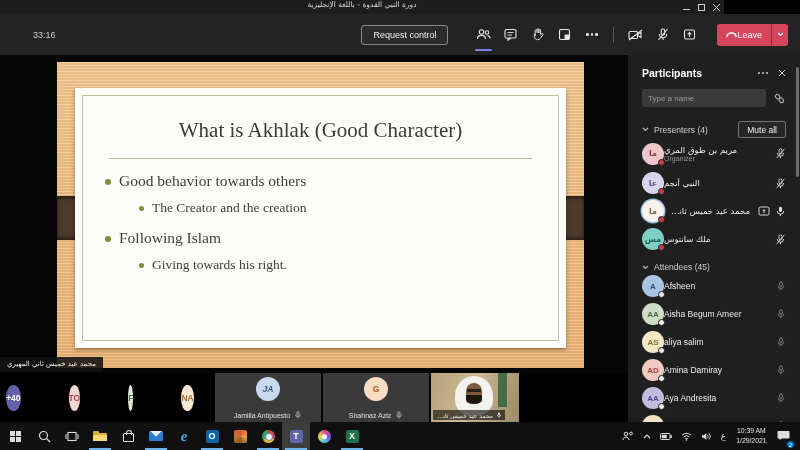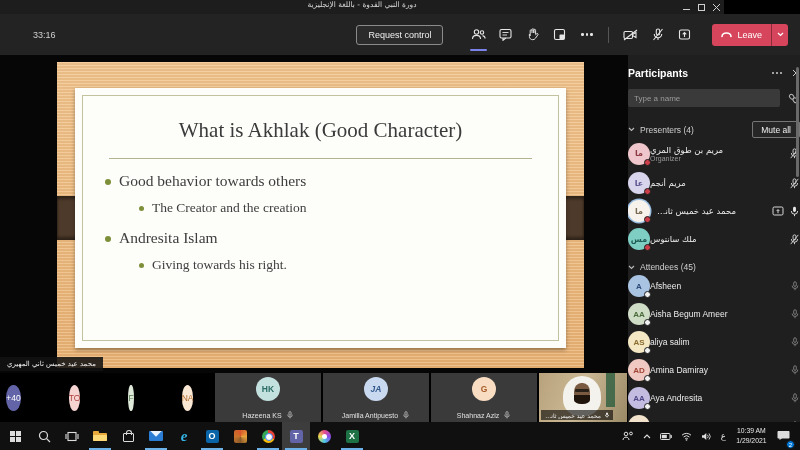--- a/index.html
+++ b/index.html
@@ -25,21 +25,21 @@
   .icnrow{display:flex;align-items:center;margin-left:22px;}
   .icnbtn{width:27px;height:27px;display:flex;align-items:center;justify-content:center;
           position:relative;}
   .icnbtn.active::after{content:"";position:absolute;left:5px;right:5px;bottom:-3px;height:2px;
           background:#7b83eb;border-radius:1px;}
   .vsep{width:1px;height:16px;background:#555;margin:0 8px;}
   .dots3{display:flex;gap:2px;}
   .dots3 i{width:2.5px;height:2.5px;border-radius:50%;background:#e6e6e6;}
   .leave{margin-left:14px;margin-right:12px;height:22px;display:flex;align-items:stretch;
          border-radius:3px;overflow:hidden;background:#d6455b;}
-  .leave .lmain{display:flex;align-items:center;gap:5px;padding:0 9px;font-size:9px;color:#fff;}
+  .leave .lmain{display:flex;align-items:center;padding:0 9px;font-size:9px;color:#fff;}
   .leave .ldiv{width:1px;background:rgba(0,0,0,.35);}
   .leave .lchev{width:16px;display:flex;align-items:center;justify-content:center;}
 
   
   .stage{position:absolute;left:0;top:55px;width:628px;height:318px;background:#060606;}
   .frame{position:absolute;left:57px;top:7px;width:527px;height:306px;
          background-image:repeating-linear-gradient(180deg,rgba(255,255,255,.18) 0 1px,rgba(0,0,0,.04) 1px 3px),
                           linear-gradient(180deg,#f2c48c,#eab273);}
   .slide{position:absolute;left:18px;right:18px;top:26px;bottom:20px;background:#fdfdfa;
          box-shadow:0 2px 4px rgba(0,0,0,.35);}
@@ -54,21 +54,21 @@
   .bl2{font-size:13.5px;margin:10px 0 0 64px;}
   .bl2 .bdot{width:5px;height:5px;margin-right:8px;transform:translateY(-1px);}
   .clasp{position:absolute;width:21px;height:44px;top:134px;background:#4e3a2a;
          box-shadow:inset 0 3px 3px rgba(0,0,0,.4), inset 0 -3px 3px rgba(0,0,0,.4);}
   .clasp.l{left:0;} .clasp.r{right:0;}
   .nametag{position:absolute;left:0;top:302px;background:rgba(18,18,18,.88);color:#efefef;
            font-size:7px;padding:3px 7px;}
 
   
   .panel{position:absolute;left:628px;top:55px;width:172px;height:367px;background:#1f1f1f;
-         padding:0 0;overflow:hidden;}
+         padding:0 14px;overflow:hidden;}
   .phead{margin-top:12px;display:flex;align-items:center;}
   .phead .pt{font-size:10.5px;font-weight:bold;color:#fff;flex:1;}
   .phead .pmenu{display:flex;gap:2px;margin-right:10px;}
   .phead .pmenu i{width:2px;height:2px;border-radius:50%;background:#ccc;}
   .psearch{margin-top:10px;display:flex;align-items:center;gap:7px;}
   .psearch input{flex:1;height:18px;background:#3a3a3a;border:none;border-radius:2px;
          color:#ddd;font-size:8px;padding:0 6px;font-family:"Liberation Sans",sans-serif;outline:none;}
   .psearch input::placeholder{color:#9a9a9a;}
   .seche{margin-top:14px;display:flex;align-items:center;gap:5px;}
   .seche .sht{font-size:8.5px;color:#d0d0d0;flex:1;}
@@ -94,21 +94,21 @@
   .c-a3{background:#f0c9c2;color:#a04436;font-family:"Liberation Sans",sans-serif;}
   .c-a4{background:#c3bce0;color:#4f4688;font-family:"Liberation Sans",sans-serif;}
   .c-a5{background:#f2e2cb;color:#8a5f2f;font-family:"Liberation Sans",sans-serif;}
   .c-a0{font-family:"Liberation Sans",sans-serif;}
   .pscroll{position:absolute;right:1px;top:12px;width:3px;height:110px;background:#6a6a6a;border-radius:2px;}
 
   
   .strip{position:absolute;left:0;top:373px;width:628px;height:49px;background:#000;display:flex;}
   .avzone{width:213px;height:49px;display:flex;align-items:center;justify-content:center;gap:8px;}
   .fcirc{width:26px;height:26px;border-radius:50%;display:flex;align-items:center;justify-content:center;
-         font-size:8.5px;font-weight:normal;margin-left:40px;}
+         font-size:8.5px;font-weight:bold;margin-left:40px;}
   .fcirc.ovf{background:#6264a7;color:#fff;}
   .f-to{background:#f6d4d2;color:#b0413e;} .f-f{background:#dfe9da;color:#53774a;}
   .f-na{background:#fbe8d4;color:#b06a2d;}
   .tile{width:106px;height:49px;background:#3a3a3a;margin-left:2px;position:relative;}
   .tile .tav{position:absolute;left:50%;top:4px;transform:translateX(-50%);width:24px;height:24px;
         border-radius:50%;display:flex;align-items:center;justify-content:center;font-size:8.5px;font-weight:bold;}
   .t-hk{background:#c3e1df;color:#2b6d66;} .t-ja{background:#c9daf0;color:#33598c;font-style:italic;}
   .t-g{background:#f8ddc2;color:#a65b28;}
   .tile .tnm{position:absolute;left:0;right:0;bottom:3px;display:flex;align-items:center;
         justify-content:center;gap:4px;font-size:7px;color:#e0e0e0;}
@@ -279,21 +279,21 @@
         <div class="bl bl1">
             <i class="bdot"></i>
             <span>Good behavior towards others</span>
           </div>
         <div class="bl bl2">
             <i class="bdot"></i>
             <span>The Creator and the creation</span>
           </div>
         <div class="bl bl1">
             <i class="bdot"></i>
-            <span>Andresita Islam</span>
+            <span>Following Islam</span>
           </div>
         <div class="bl bl2">
             <i class="bdot"></i>
             <span>Giving towards his right.</span>
           </div>
       </div>
     </div>
     <div class="nametag ar">محمد عيد خميس ثاني المهيري</div>
   </div>
 
@@ -345,21 +345,21 @@
           </svg>
         </span>
     </div>
 
     <div class="prow">
       <div class="pav c-p1">
           <span class="ar">عا</span>
           <i class="dot busy"></i>
         </div>
       <div class="pnm">
-          <div class="nm ar">مريم أنجم</div>
+          <div class="nm ar">النبي أنجم</div>
         </div>
       <span class="ricons">
           <svg width="11" height="11" viewBox="0 0 12 13">
             <rect x="4.3" y="1" width="3.4" height="6" rx="1.7" fill="none" stroke="#d8d8d8" stroke-width="1.1"></rect>
             <path d="M2.3 6a3.7 3.7 0 0 0 7.4 0" fill="none" stroke="#d8d8d8" stroke-width="1.1"></path>
             <line x1="6" y1="9.7" x2="6" y2="12" stroke="#d8d8d8" stroke-width="1.1"></line>
             <line x1="1.5" y1="12" x2="10.5" y2="1" stroke="#d8d8d8" stroke-width="1.1"></line>
           </svg>
         </span>
     </div>
@@ -509,31 +509,20 @@
     <div class="pscroll"></div>
   </div>
 
   <div class="strip">
     <div class="avzone">
       <span class="fcirc ovf">+40</span>
       <span class="fcirc f-to">TO</span>
       <span class="fcirc f-f">F</span>
       <span class="fcirc f-na">NA</span>
       <span class="fcirc f-f">F</span>
-    </div>
-    <div class="tile">
-      <span class="tav t-hk">HK</span>
-      <span class="tnm">
-          <span>Hazeena KS</span>
-        <svg width="8" height="8" viewBox="0 0 12 13">
-            <rect x="4.3" y="1" width="3.4" height="6" rx="1.7" fill="none" stroke="#cfcfcf" stroke-width="1.2"></rect>
-            <path d="M2.3 6a3.7 3.7 0 0 0 7.4 0" fill="none" stroke="#cfcfcf" stroke-width="1.2"></path>
-            <line x1="6" y1="9.7" x2="6" y2="12" stroke="#cfcfcf" stroke-width="1.2"></line>
-          </svg>
-        </span>
     </div>
     <div class="tile">
       <span class="tav t-ja">JA</span>
       <span class="tnm">
           <span>Jamilla Antipuesto</span>
         <svg width="8" height="8" viewBox="0 0 12 13">
             <rect x="4.3" y="1" width="3.4" height="6" rx="1.7" fill="none" stroke="#cfcfcf" stroke-width="1.2"></rect>
             <path d="M2.3 6a3.7 3.7 0 0 0 7.4 0" fill="none" stroke="#cfcfcf" stroke-width="1.2"></path>
             <line x1="6" y1="9.7" x2="6" y2="12" stroke="#cfcfcf" stroke-width="1.2"></line>
           </svg>

